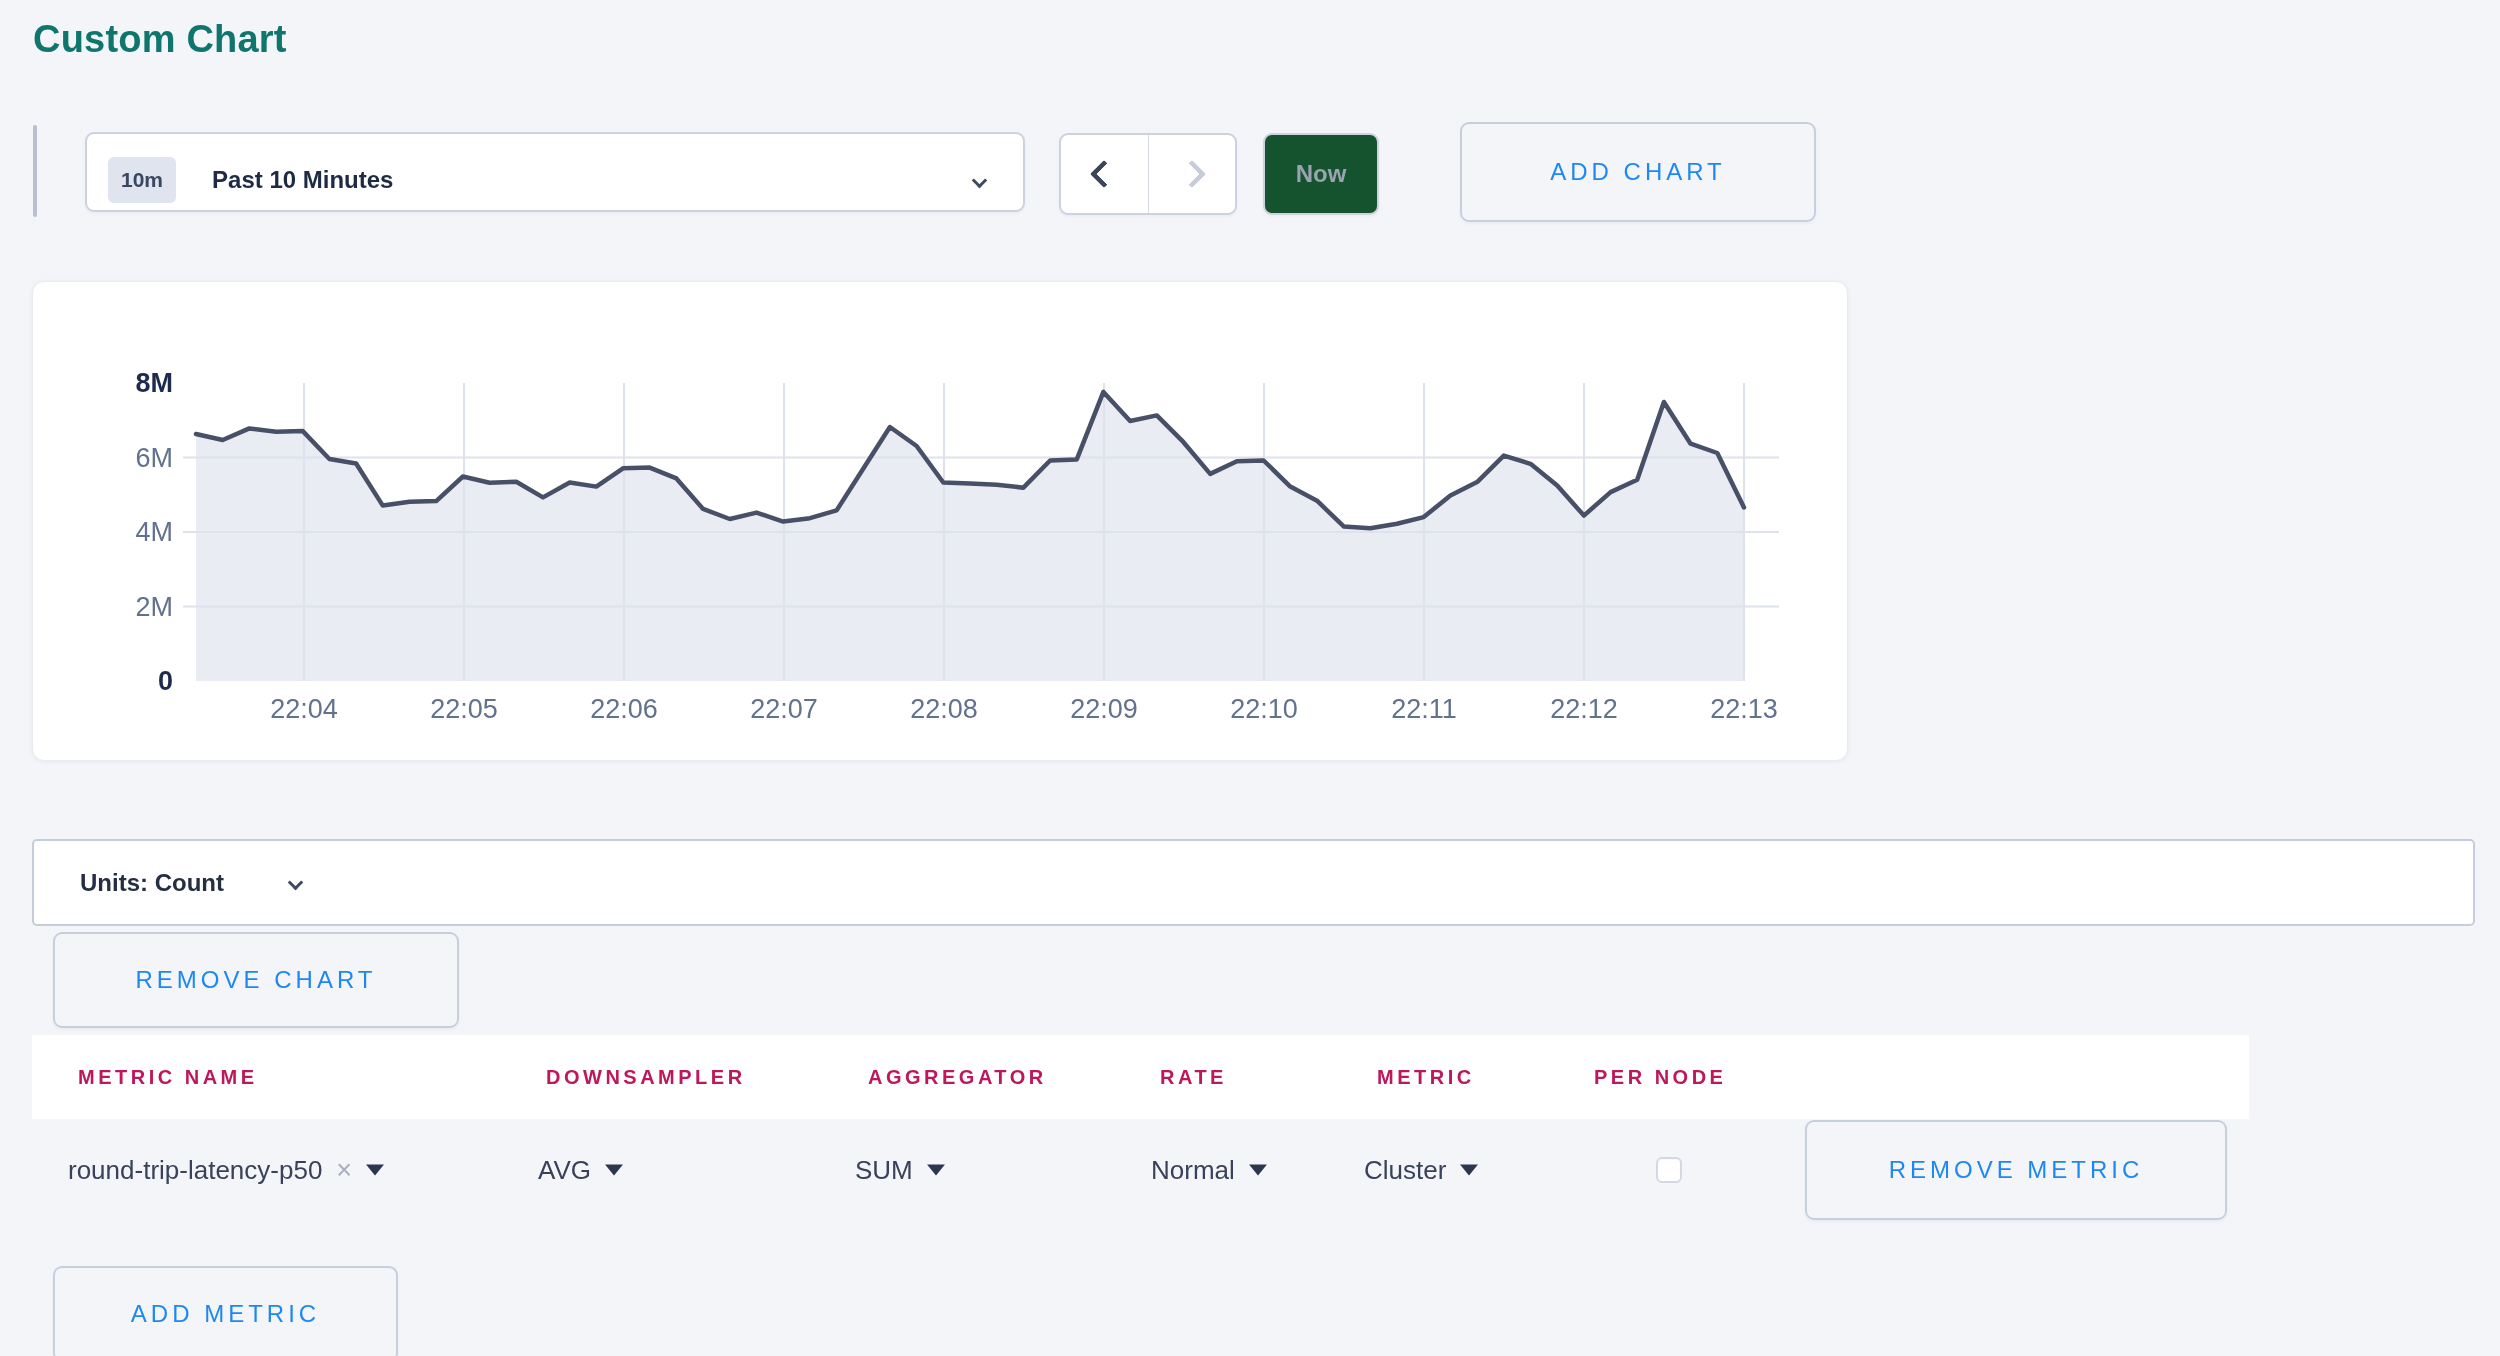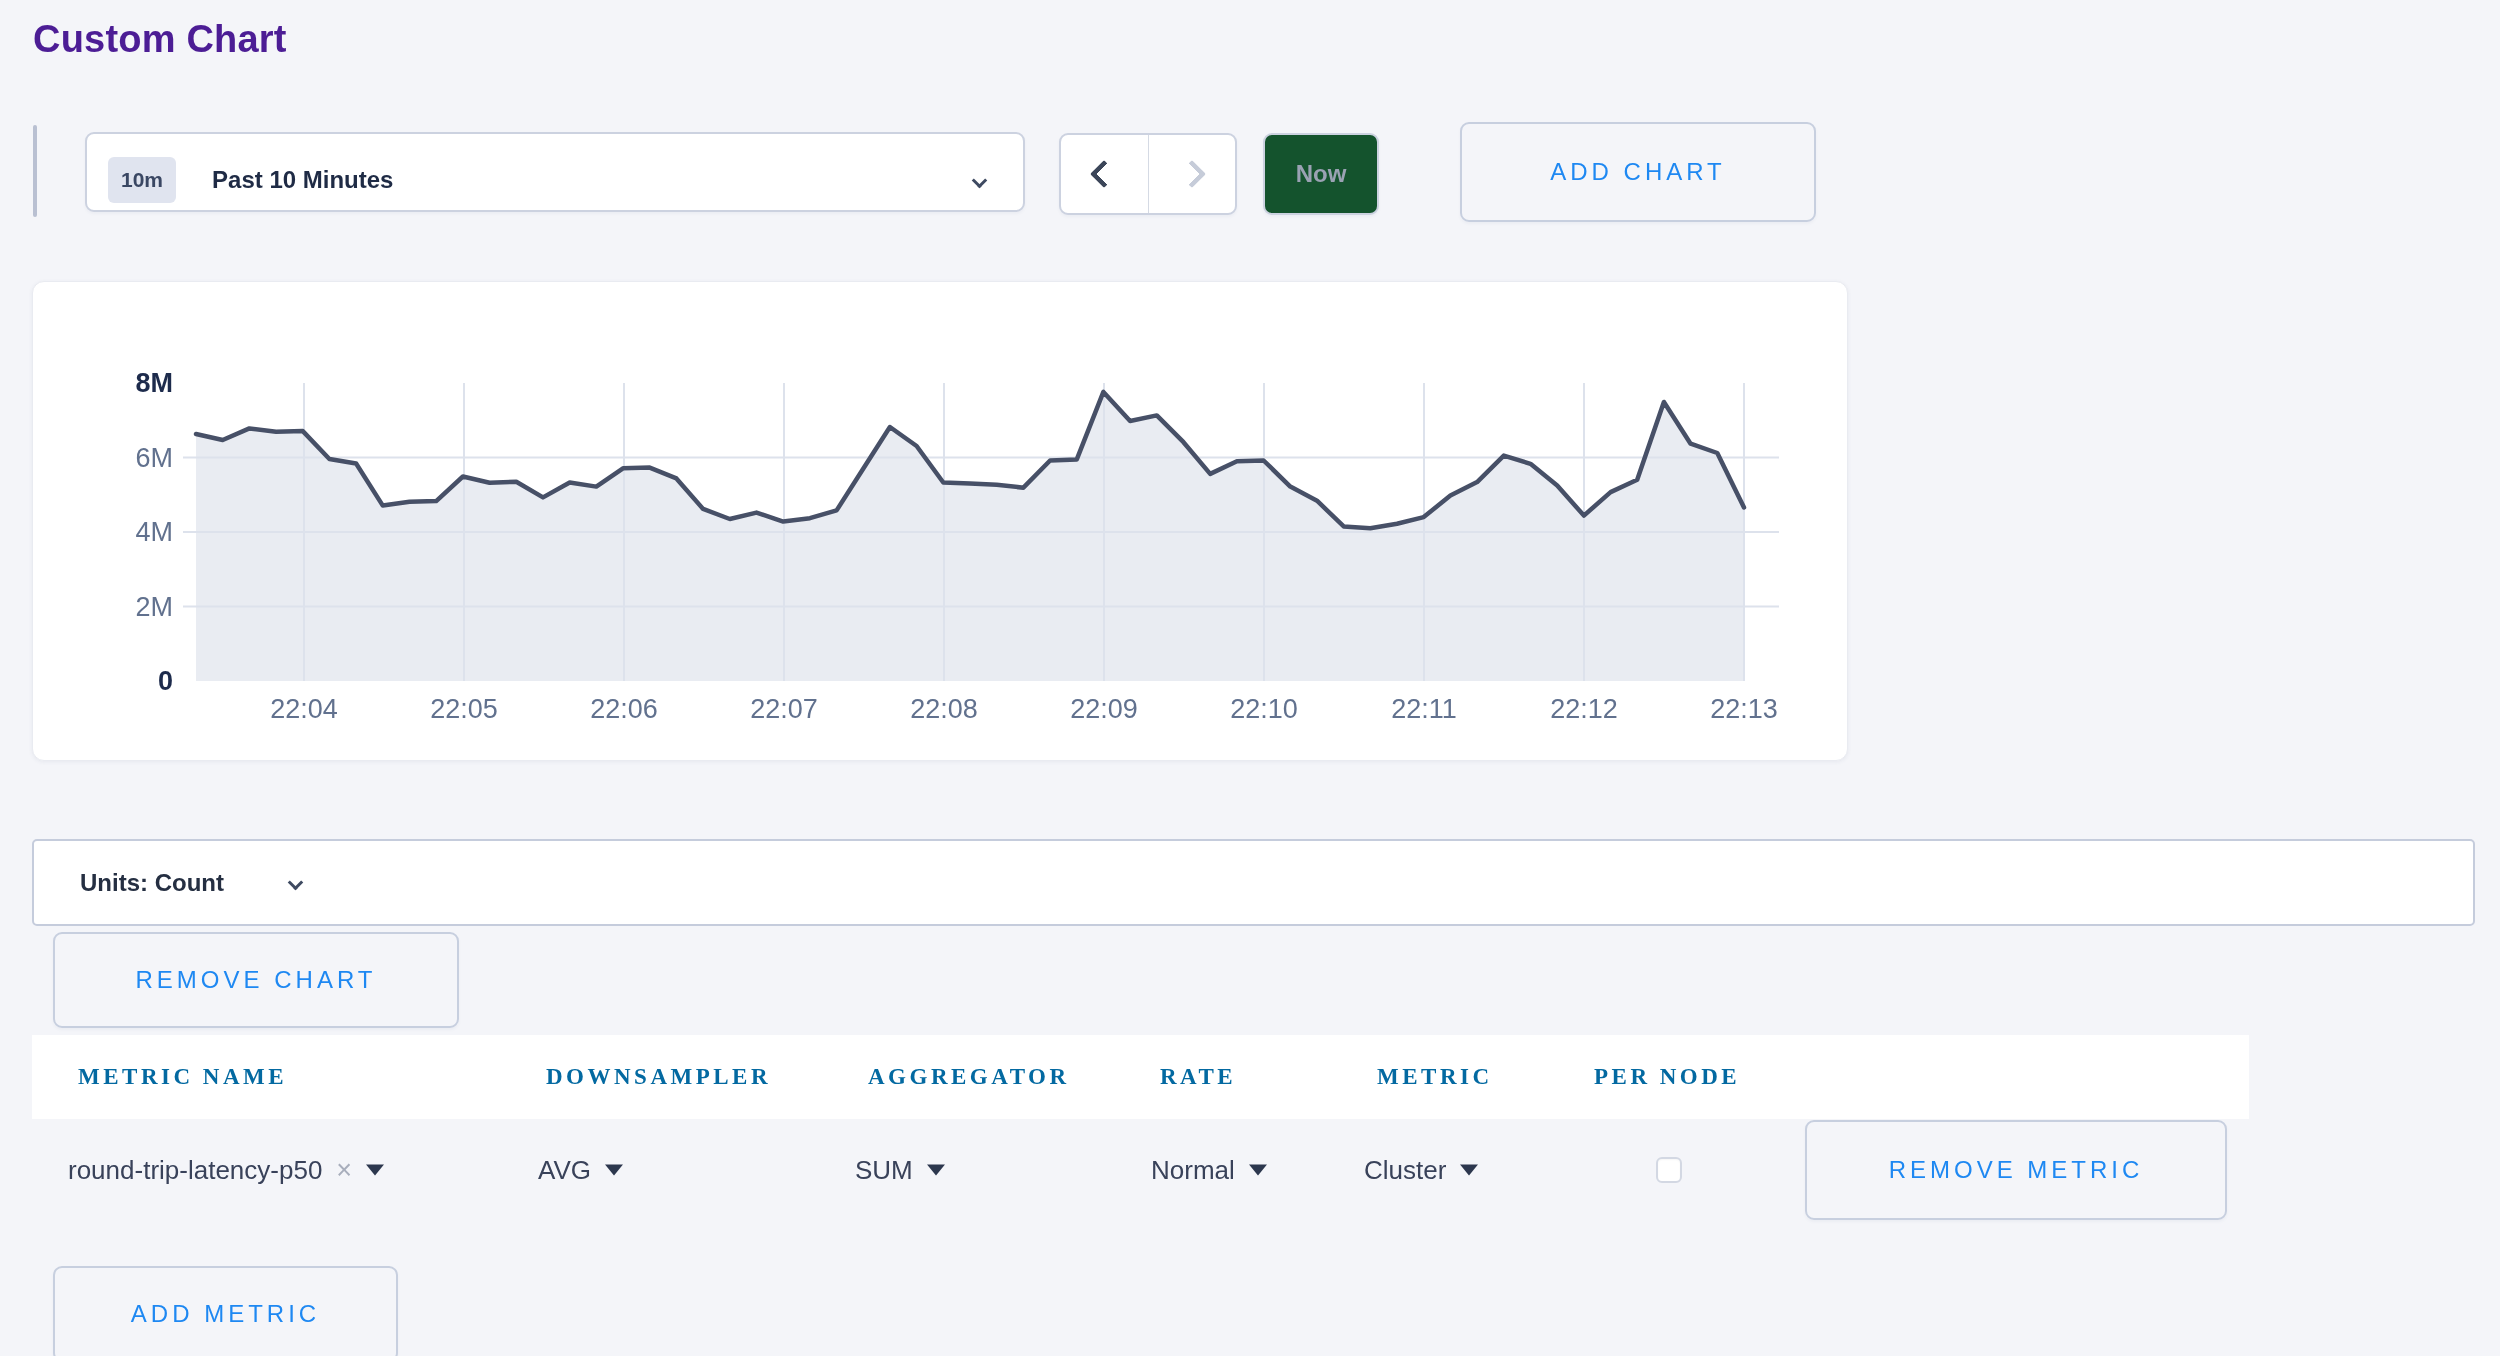--- a/index.html
+++ b/index.html
@@ -4,21 +4,21 @@
 <style>
   * { margin:0; padding:0; box-sizing:border-box; }
   html,body { width:2500px; height:1356px; }
   .app {
     position:relative; width:2500px; height:1356px;
     background:#f4f5f9; font-family:"Liberation Sans", sans-serif;
     overflow:hidden;
   }
   .page-title {
     position:absolute; left:33px; top:18px;
-    font-size:38px; font-weight:600; color:#4c1d95; letter-spacing:0.2px;
+    font-size:38px; font-weight:600; color:#0f766e; letter-spacing:0.2px;
   }
   
   .time-divider {
     position:absolute; left:33px; top:125px; width:4px; height:92px;
     background:#b9c0d2; border-radius:2px;
   }
   .time-dropdown {
     position:absolute; left:85px; top:132px; width:940px; height:80px;
     background:#ffffff; border:2px solid #ccd2e0; border-radius:9px;
     display:flex; align-items:center; padding:16px 38px 0 21px;
@@ -74,23 +74,22 @@
   }
   .units-label { font-size:24px; font-weight:700; color:#252f42; margin-right:26px; }
   .remove-chart-btn { position:absolute; left:53px; top:932px; width:406px; height:96px; }
   
   .table-header-band {
     position:absolute; left:32px; top:1035px; width:2217px; height:84px;
     background:#ffffff;
   }
   .th {
     position:absolute; top:50%; transform:translateY(-50%);
-    font-size:23px; font-weight:700; letter-spacing:3.5px; color:#0369a1;
+    font-size:20px; font-weight:700; letter-spacing:3.5px; color:#be185d;
     white-space:nowrap;
-    font-family:Liberation Serif, serif;
   }
   .metric-row { position:absolute; left:0; top:1119px; width:2340px; height:102px; }
   .cell {
     position:absolute; top:50%; transform:translateY(-50%);
     display:flex; align-items:center; gap:14px; cursor:pointer; white-space:nowrap;
   }
   .cell-label { font-size:26px; color:#39425a; }
   .x-icon { font-size:27px; color:#a8aebc; line-height:1; cursor:pointer; }
   .caret { width:0; height:0; border-left:9px solid transparent;
            border-right:9px solid transparent; border-top:11px solid #2c374e; }

